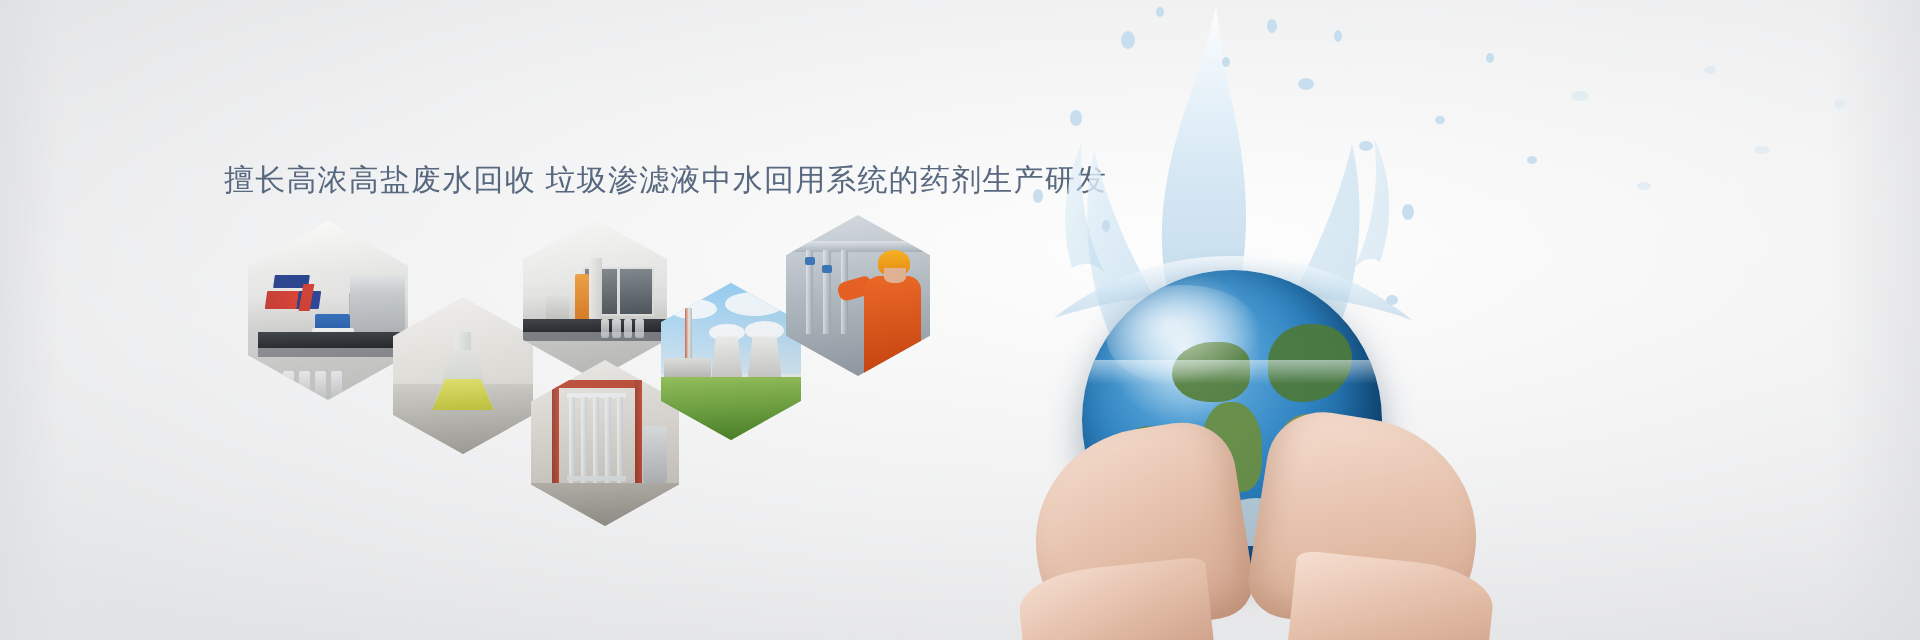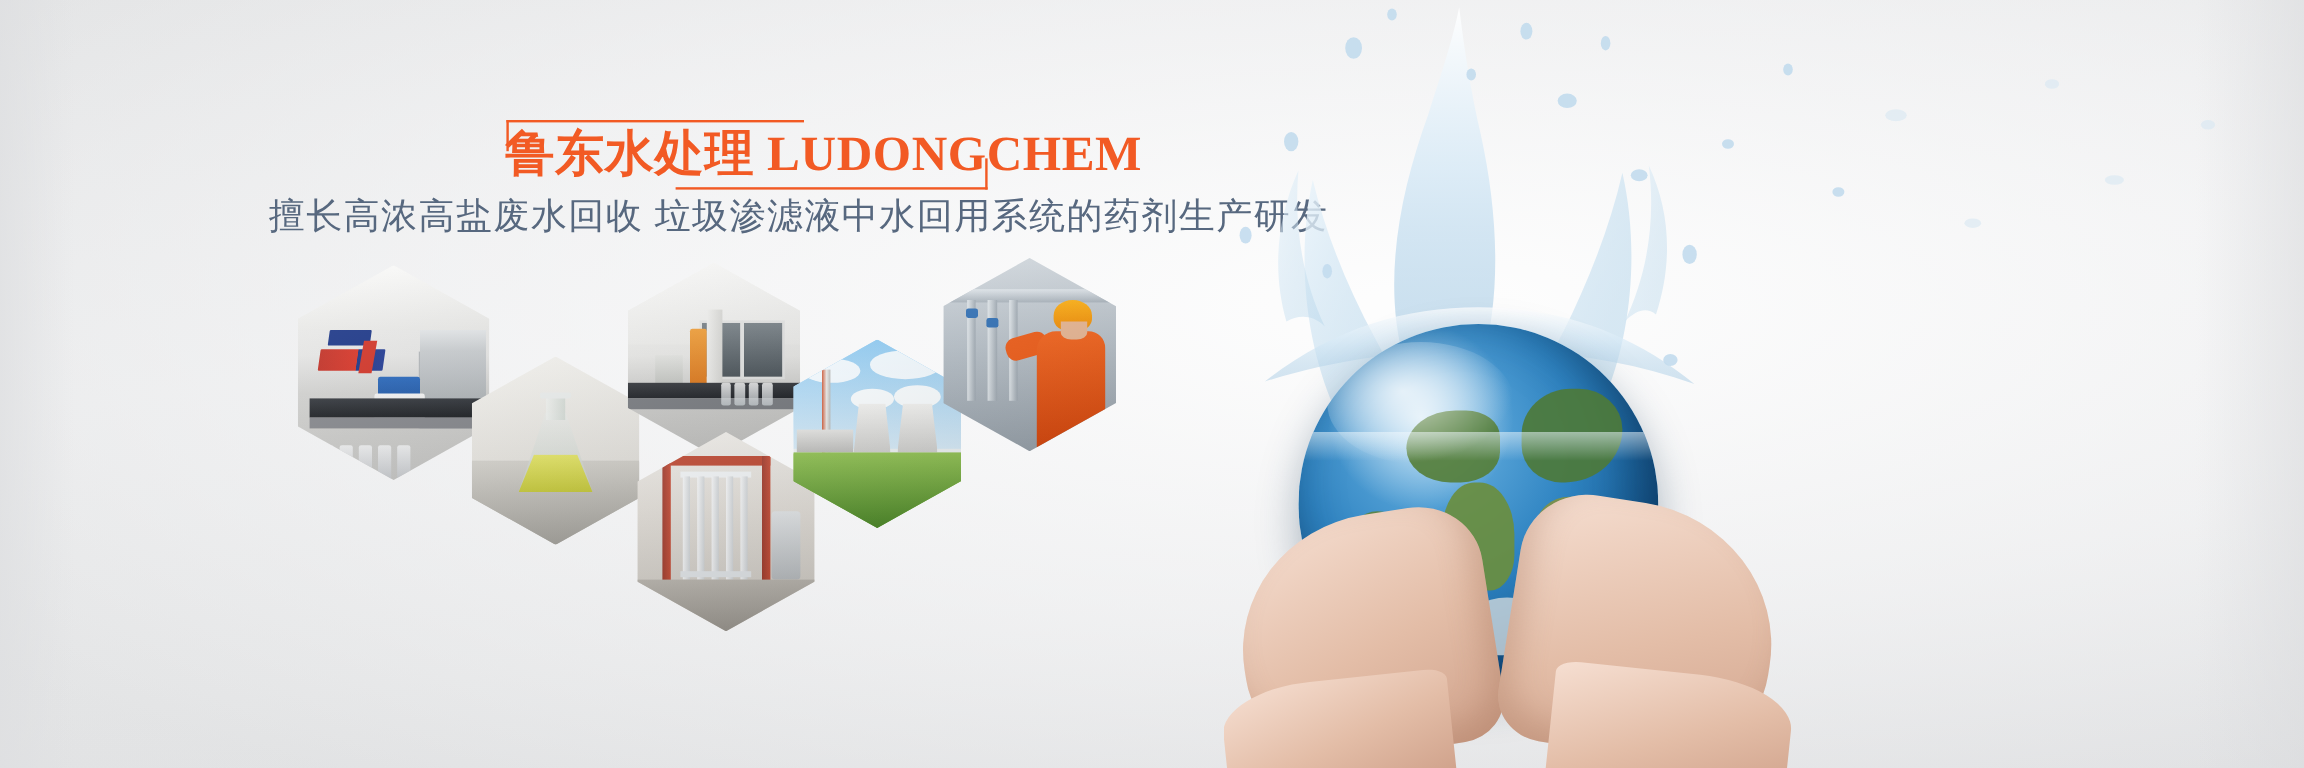--- a/index.html
+++ b/index.html
@@ -234,27 +234,20 @@
 </head>
 <body>
 
 <div id="stage">
 
   <div class="band b1"></div>
   <div class="band b2"></div>
 
   <div id="textblock">
 
-    <div id="titlewrap">
-      <div class="rule top"></div>
-      <div class="vbar left"></div>
-      <div id="title">鲁东水处理 LUDONGCHEM</div>
-      <div class="rule bot"></div>
-      <div class="vbar right"></div>
-    </div>
 
     <div id="subtitle">擅长高浓高盐废水回收 垃圾渗滤液中水回用系统的药剂生产研发</div>
   </div>
 
   <div id="hexfield">
 
     <div class="hex" id="hex1">
       <div class="ph lab1">
         <div class="ceil"></div>
         <div class="slogA"></div>

